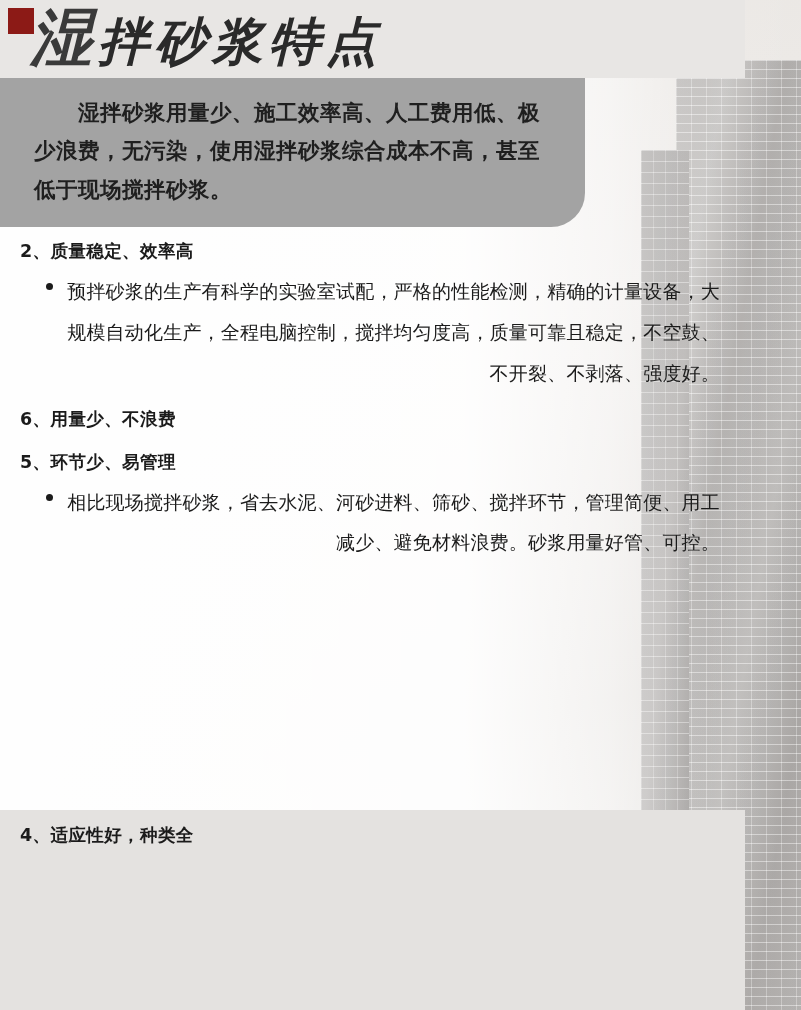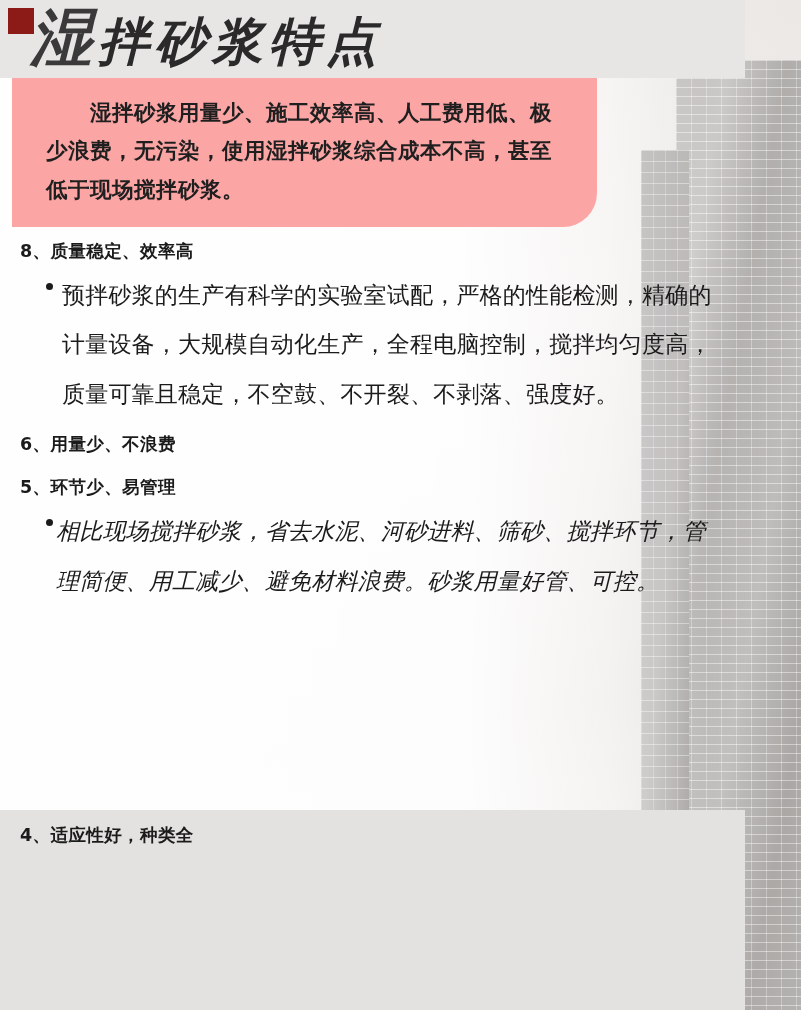--- a/index.html
+++ b/index.html
@@ -81,24 +81,24 @@
     white-space: nowrap;
   }
   .header-title .big {
     font-size: 62px;
     color: #3a3a3a;
   }
 
   
   .intro-box {
     position: absolute;
-    left: 12px; top: 78px;
+    left: 0; top: 78px;
     width: 585px;
     padding: 16px 34px 18px 34px;
-    background: #fca5a5;
+    background: #a3a3a3;
     border-bottom-right-radius: 34px;
     border-top-right-radius: 0;
   }
   .intro-text {
     font-size: 21.5px;
     font-weight: bold;
     color: #1f1f1f;
     line-height: 1.78;
     text-indent: 44px;
     letter-spacing: 0.5px;
@@ -114,37 +114,38 @@
   .sec-head {
     font-size: 17.5px;
     font-weight: bold;
     color: #1b1b1b;
     padding: 9px 0 8px 20px;
     letter-spacing: 0.4px;
   }
   .bullets { margin: 0; padding: 0; list-style: none; }
   .bullet {
     position: relative;
-    font-size: 23px;
+    font-size: 19px;
     color: #1b1b1b;
     line-height: 2.15;
     padding-left: 62px;
     padding-right: 40px;
     margin-bottom: 4px;
     letter-spacing: 0.2px;
+    text-align: right;
   }
   .bullet .dot {
     position: absolute;
     left: 46px;
     top: 12px;
     width: 7px; height: 7px;
     border-radius: 50%;
     background: #1b1b1b;
   }
-  .bullet.tight { padding-left: 56px; font-style: italic; }
+  .bullet.tight { padding-left: 56px; }
   .bullet.tight .dot { left: 46px; }
   .hl { color: #d21f13; }
 
   
   .panel-grey {
     position: absolute;
     left: 0; top: 810px;
     width: 745px;
     height: 200px;
     background: #e4e2e0;
@@ -178,21 +179,21 @@
     <span class="big">湿</span><span>拌砂浆特点</span>
   </div>
 </div>
 
 <div class="intro-box">
   <div class="intro-text">湿拌砂浆用量少、施工效率高、人工费用低、极少浪费，无污染，使用湿拌砂浆综合成本不高，甚至低于现场搅拌砂浆。</div>
 </div>
 
 <div class="content">
     <div class="section">
-      <div class="sec-head">8、质量稳定、效率高</div>
+      <div class="sec-head">2、质量稳定、效率高</div>
       <ul class="bullets">
         <li class="bullet"><span class="dot"></span><span>预拌砂浆的生产有科学的实验室试配，严格的性能检测，精确的计量设备，大规模自动化生产，全程电脑控制，搅拌均匀度高，质量可靠且稳定，不空鼓、不开裂、不剥落、强度好。</span></li>
       </ul>
     </div>
     <div class="section">
       <div class="sec-head">6、用量少、不浪费</div>
     </div>
     <div class="section">
       <div class="sec-head">5、环节少、易管理</div>
       <ul class="bullets">

